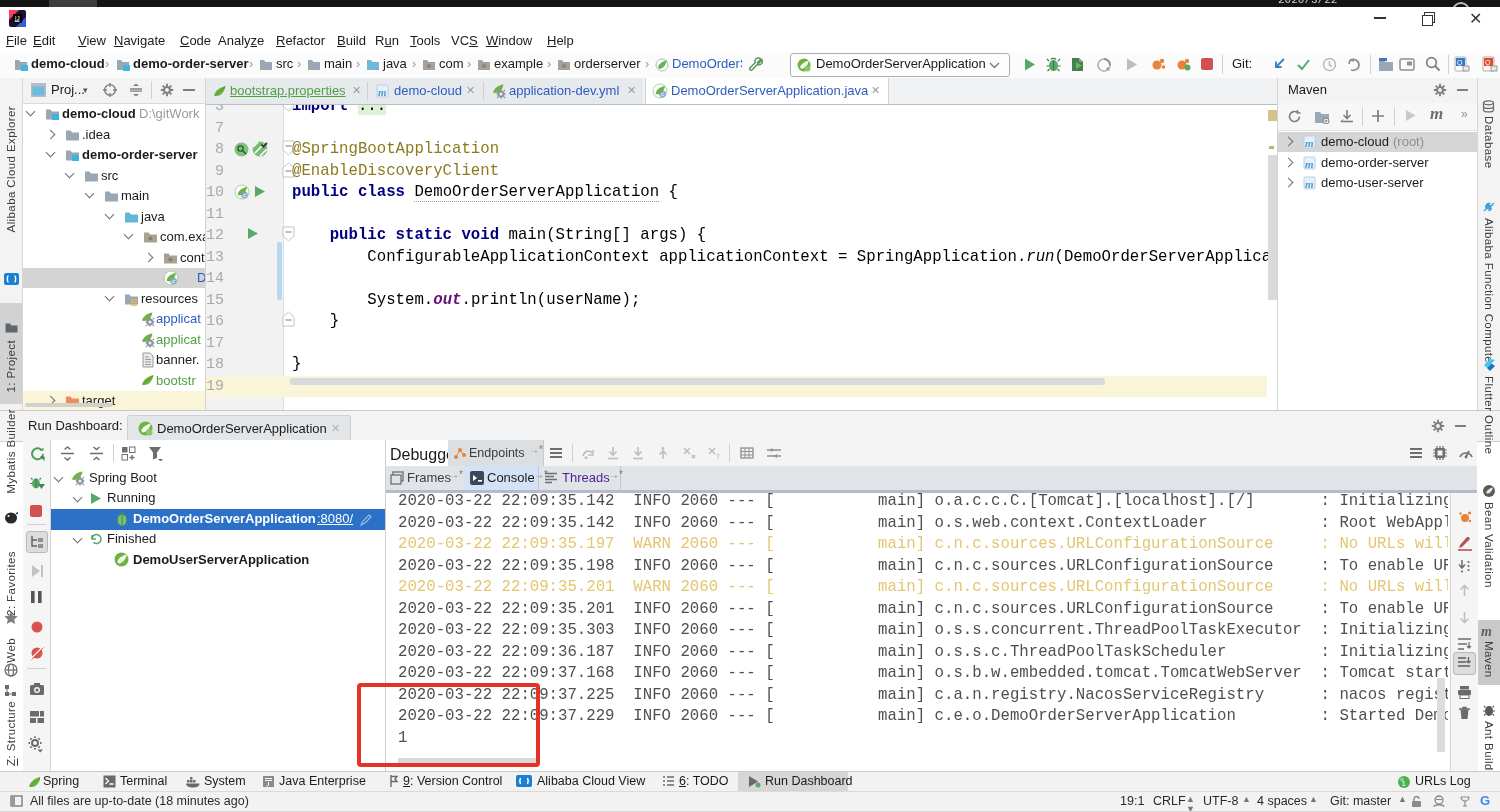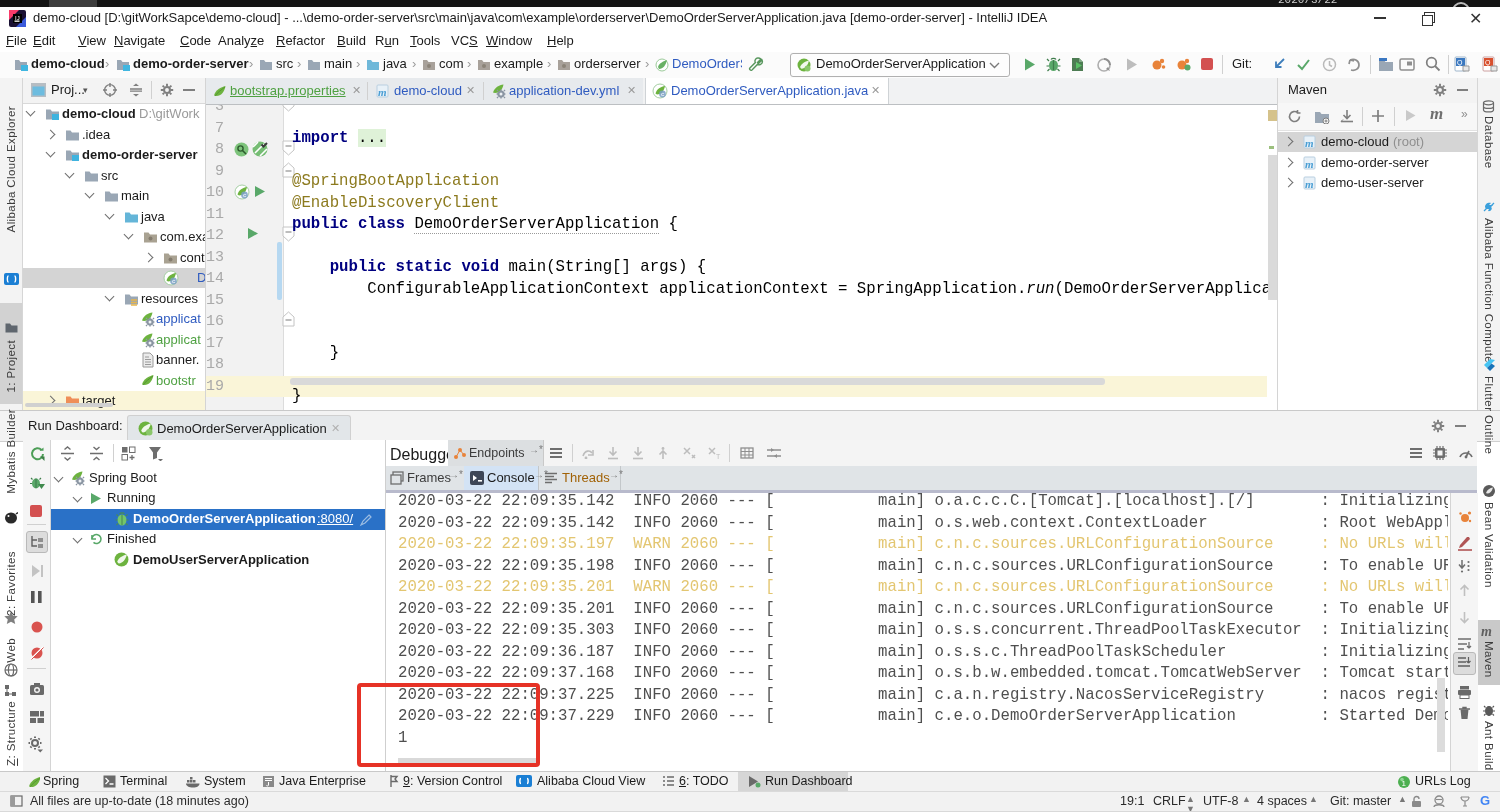--- a/index.html
+++ b/index.html
@@ -9,21 +9,21 @@
 #stage{position:absolute;left:0;top:0;width:1500px;height:812px;}
 .vtext{writing-mode:vertical-rl;white-space:nowrap;font-size:11.5px;letter-spacing:0.4px;color:#3c3c3c;}
 .trow{position:absolute;left:0;width:182px;height:20px;line-height:20px;}
 .trow .tt{position:absolute;top:0;white-space:nowrap;}
 .trow b.tt{font-weight:bold;}
 .ticon{position:absolute;top:2px;}
 .chev{position:absolute;top:6px;width:6px;height:6px;border-right:1.7px solid #6e6e6e;border-bottom:1.7px solid #6e6e6e;}
 .chev.d{transform:rotate(45deg);margin-top:-2px;}
 .chev.r{transform:rotate(-45deg);}
 .gnum{position:absolute;left:0;width:18px;text-align:right;font-family:"Liberation Mono",monospace;font-size:15px;line-height:21.5px;color:#a9a9a9;}
-.cl{position:absolute;left:86px;white-space:pre;font-family:"Liberation Mono",monospace;font-size:15.7px;line-height:21.5px;color:#000;margin-top:32px;}
+.cl{position:absolute;left:86px;white-space:pre;font-family:"Liberation Mono",monospace;font-size:15.7px;line-height:21.5px;color:#000;}
 .kw{color:#000080;font-weight:bold;}
 .ann{color:#8c7a1e;}
 .str{color:#008000;font-weight:bold;}
 .fld{color:#660e7a;font-weight:bold;font-style:italic;}
 .tx{position:absolute;top:6px;font-size:11px;color:#9a9a9a;}
 .clog{position:relative;padding-left:12px;}
 .li{color:#4f4f4f;white-space:pre;height:21.5px;}
 .lw{color:#e3c671;white-space:pre;height:21.5px;}
 .sep{background:#d0d0d0;}
 svg{display:block;}
@@ -101,21 +101,20 @@
 
 <div class="abs" style="left:0;top:7px;width:1500px;height:23px;background:#ffffff;">
   <svg class="abs" style="left:9px;top:3px;" width="17" height="17" viewBox="0 0 17 17">
     <rect x="0" y="0" width="17" height="17" rx="2" fill="#1a1033"></rect>
     <path d="M0 0 L10 0 L0 10 Z" fill="#f93b6a"></path>
     <path d="M17 17 L17 7 L7 17 Z" fill="#3b5bdb"></path>
     <rect x="4" y="4" width="9" height="9" fill="#000"></rect>
     <rect x="5.5" y="10.5" width="5" height="1.3" fill="#fff"></rect>
     <text x="6" y="9.6" font-size="6" fill="#fff" font-family="Liberation Sans">IJ</text>
   </svg>
-  <div class="abs" style="left:33px;top:3px;font-size:13px;color:#1b1b1b;">demo-cloud [D:\gitWorkSapce\demo-cloud] - ...\demo-order-server\src\main\java\com\example\orderserver\DemoOrderServerApplication.java [demo-order-server] - IntelliJ IDEA</div>
   <div class="abs" style="left:1374px;top:10px;width:12px;height:1.6px;background:#333;"></div>
   <div class="abs" style="left:1424px;top:5px;width:9px;height:9px;border:1.4px solid #333;background:#fff;"></div>
   <div class="abs" style="left:1422px;top:8px;width:9px;height:9px;border:1.4px solid #333;background:#fff;"></div>
   <div class="abs" style="left:1469px;top:2px;font-size:16px;color:#333;">✕</div>
 </div>
 
 <div class="abs" style="left:0;top:30px;width:1500px;height:22px;background:#ffffff;font-size:13px;color:#1b1b1b;">
   <span class="abs" style="left:6px;top:3px;"><u>F</u>ile</span>
   <span class="abs" style="left:33px;top:3px;"><u>E</u>dit</span>
   <span class="abs" style="left:78px;top:3px;"><u>V</u>iew</span>
@@ -469,20 +468,21 @@
         <path d="M3.5 9 h6" stroke="#9a9a9a" stroke-width="1.3"></path>
       </svg>
   <div class="abs" style="left:71px;top:164px;width:5px;height:58px;background:#b6d8f1;border-radius:2px;"></div>
 
   <div class="cl" style="top:18px;"><span class="kw">import</span> <span style="background:#dff2d8;">...</span></div>
   <div class="cl" style="top:61px;"><span class="ann">@SpringBootApplication</span></div>
   <div class="cl" style="top:83px;"><span class="ann">@EnableDiscoveryClient</span></div>
   <div class="cl" style="top:104px;"><span class="kw">public class</span> <span style="border-bottom:1px dotted #9a9a9a;">DemoOrderServerApplication</span> {</div>
   <div class="cl" style="top:147px;">    <span class="kw">public static void</span> main(String[] args) {</div>
   <div class="cl" style="top:169px;">        ConfigurableApplicationContext applicationContext = SpringApplication.<i>run</i>(DemoOrderServerApplicat</div>
+  <div class="cl" style="top:212px;">        System.<span class="fld">out</span>.println(userName);</div>
   <div class="cl" style="top:233px;">    }</div>
   <div class="cl" style="top:276px;">}</div>
 
   <div class="abs" style="left:84px;top:300px;width:815px;height:7px;background:#d9d9d9;border-radius:3px;"></div>
   <div class="abs" style="left:1062px;top:32px;width:9px;height:11px;background:#d5c28b;"></div>
   <div class="abs" style="left:1063px;top:68px;width:5px;height:3px;background:#9cc07e;"></div>
   <div class="abs" style="left:1062px;top:107px;width:8px;height:3px;background:#b7ab62;"></div>
   <div class="abs" style="left:1062px;top:77px;width:10px;height:145px;background:#dadada;"></div>
 
   <div class="abs" style="left:0;top:0;width:1071px;height:26px;background:#f1f2f3;border-bottom:1px solid #bcbfc2;">
@@ -780,21 +780,21 @@
           <rect x="0" y="0" width="14" height="14" rx="2" fill="#3e4757"></rect>
           <path d="M3 4 l4 3 -4 3 Z" fill="#fff"></path>
           <rect x="8" y="9" width="4" height="1.6" fill="#fff"></rect>
         </svg>
     <span class="abs" style="left:101px;top:4px;font-size:13px;color:#1b1b1b;">Console</span>
     <span class="abs" style="left:148px;top:3px;font-size:10px;color:#7a7a7a;">→*</span>
     <div class="abs" style="left:152px;top:0;width:82px;height:24px;border-right:1px solid #c3c7ca;"></div>
     <svg class="abs" style="left:158px;top:6px" width="14" height="12" viewBox="0 0 14 12">
           <path d="M1 1.5 h12 M1 4.5 h9 M1 7.5 h12 M1 10.5 h7" stroke="#6e6e6e" stroke-width="1.5"></path>
         </svg>
-    <span class="abs" style="left:176px;top:4px;font-size:13px;color:#a16207;">Threads</span>
+    <span class="abs" style="left:176px;top:4px;font-size:13px;color:#4c1d95;">Threads</span>
     <span class="abs" style="left:223px;top:3px;font-size:10px;color:#7a7a7a;">→*</span>
   </div>
   <div class="abs" style="left:386px;top:80px;width:1091px;height:3px;background:#b8bacc;"></div>
 
   <div class="abs mono" id="console" style="left:386px;top:83px;width:1062px;height:278px;background:#fff;overflow:hidden;font-size:15.7px;line-height:21.5px;color:#4f4f4f;">
 <div class="clog" style="top:-2px;">
 <div class="li">2020-03-22 22:09:35.142  INFO 2060 --- [           main] o.a.c.c.C.[Tomcat].[localhost].[/]       : Initializing Spring embedded WebApplicationContext</div>
 <div class="li">2020-03-22 22:09:35.142  INFO 2060 --- [           main] o.s.web.context.ContextLoader            : Root WebApplicationContext: initialization completed in 1037 ms</div>
 <div class="lw">2020-03-22 22:09:35.197  WARN 2060 --- [           main] c.n.c.sources.URLConfigurationSource     : No URLs will be polled as dynamic configuration sources.</div>
 <div class="li">2020-03-22 22:09:35.198  INFO 2060 --- [           main] c.n.c.sources.URLConfigurationSource     : To enable URLs as dynamic configuration sources, define System property</div>

